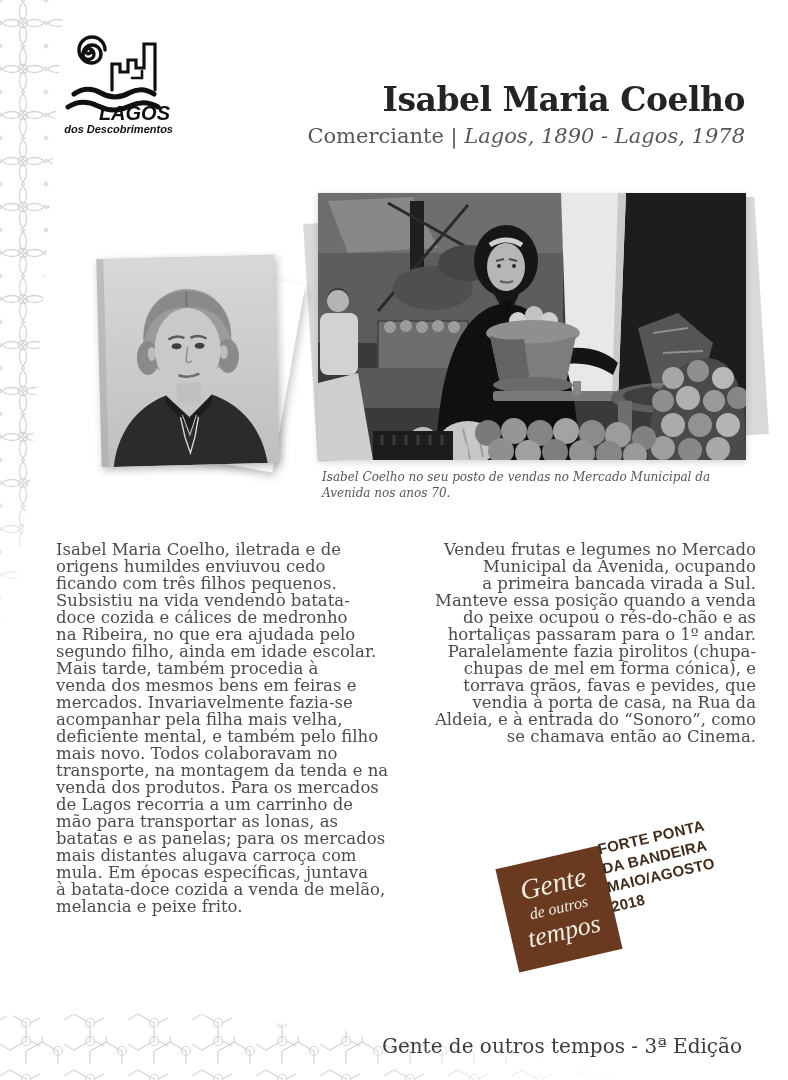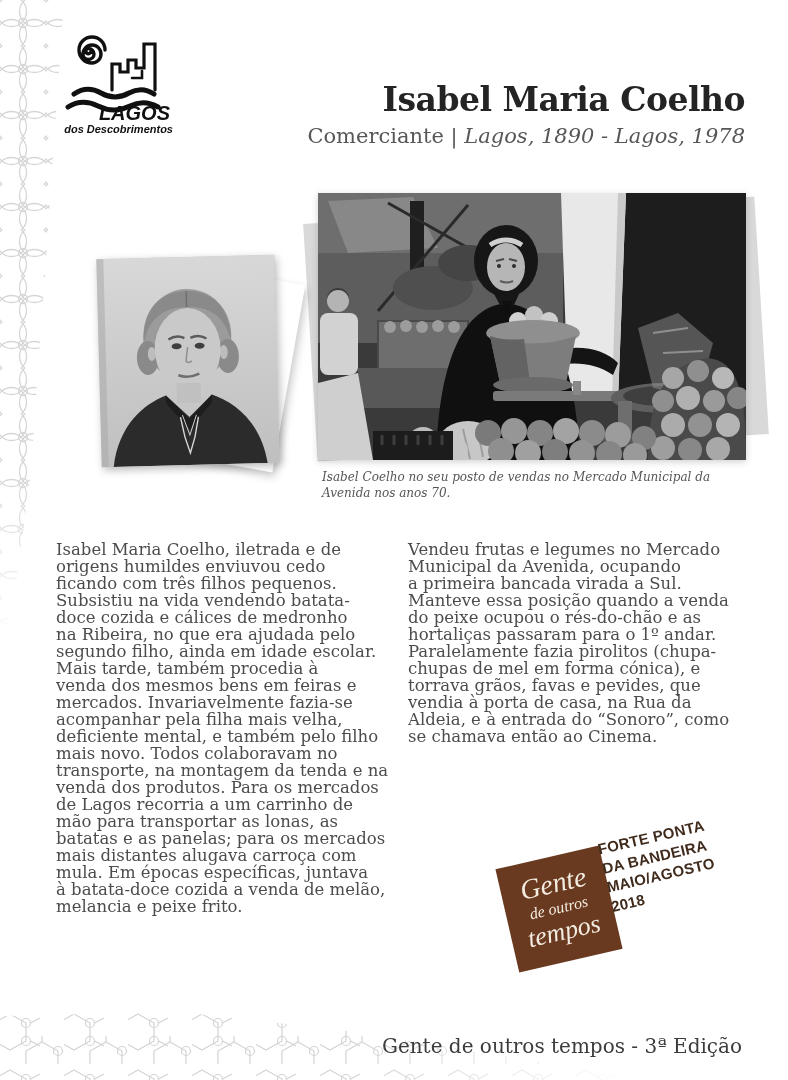--- a/index.html
+++ b/index.html
@@ -24,21 +24,21 @@
   .market-backing{position:absolute;left:310px;top:210px;width:452px;height:238px;
      background:#d9d9d9;transform:rotate(-3.5deg);}
   .market-photo{position:absolute;left:318px;top:193px;width:428px;height:267px;
      box-shadow:0 2px 7px rgba(0,0,0,0.18);overflow:hidden;background:#2f2f2f;}
   .photo-caption{position:absolute;left:322px;top:470px;width:455px;font-style:italic;
      font-size:12px;line-height:1.3;color:#565656;white-space:pre-line;}
   
   .col{position:absolute;top:541px;font-size:16.5px;line-height:17px;color:#4c4c4c;
      white-space:pre-line;}
   .col-left{left:56px;width:345px;}
-  .col-right{left:408px;width:348px;}
+  .col-right{left:408px;width:348px;text-align:right;}
   
   .stamp-square{position:absolute;left:506px;top:856px;width:106px;height:106px;
      transform:rotate(-13deg);text-align:center;color:#f3ece1;
      font-family:"Liberation Serif",serif;}
   .stamp-l1{font-size:28px;font-style:italic;margin-top:12px;line-height:30px;}
   .stamp-l2{font-size:16px;font-style:italic;line-height:19px;}
   .stamp-l3{font-size:26px;font-style:italic;line-height:30px;}
   .stamp-side{position:absolute;left:596px;top:840px;transform:rotate(-13deg);
      transform-origin:left top;font-family:"Liberation Sans",sans-serif;font-weight:bold;
      font-size:15px;line-height:19.5px;white-space:pre-line;letter-spacing:0.2px;}

